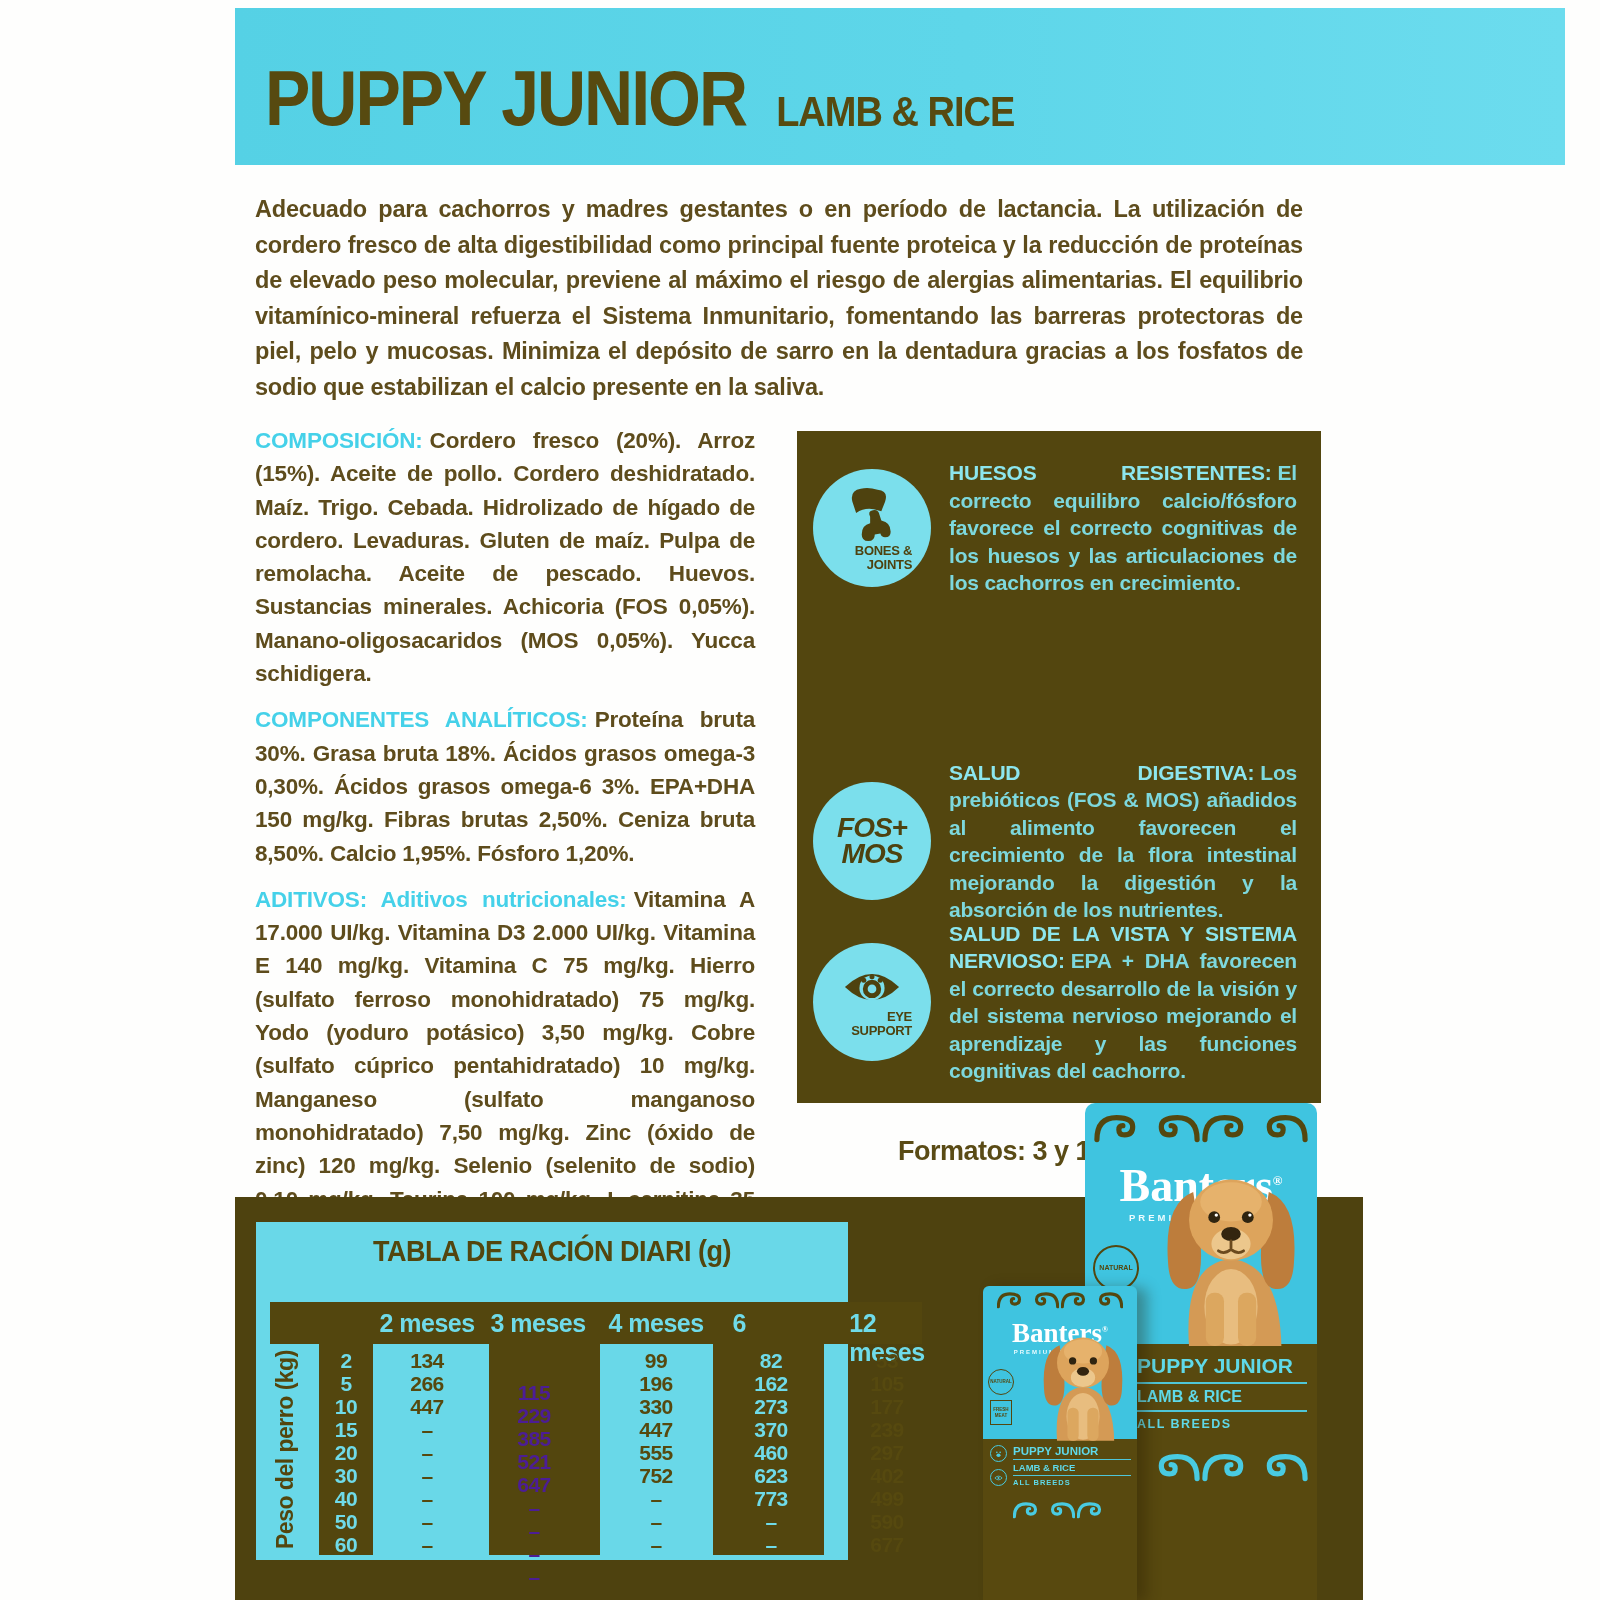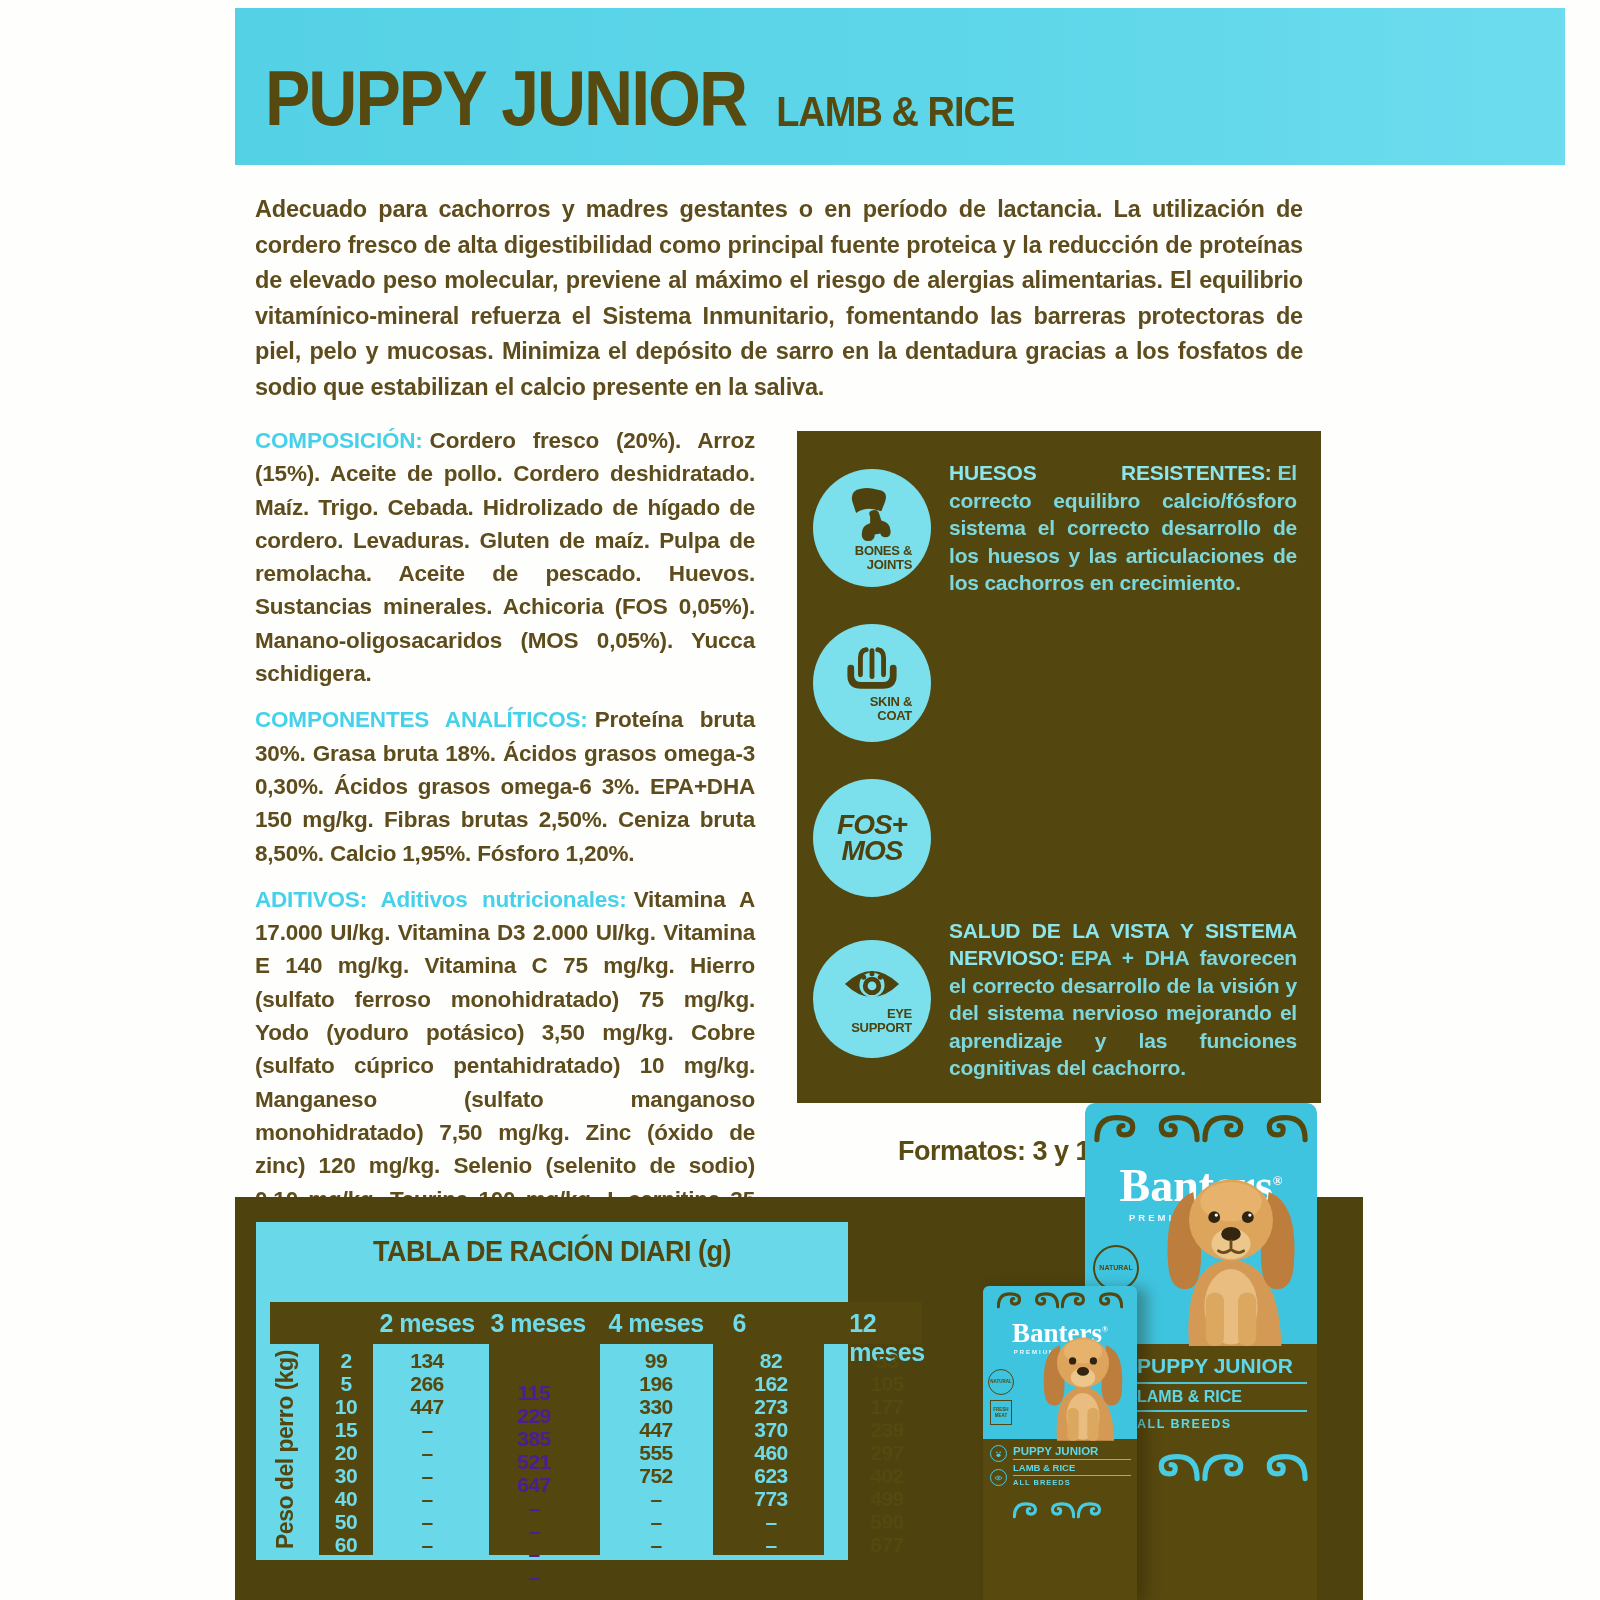--- a/index.html
+++ b/index.html
@@ -150,42 +150,36 @@
 
     <div class="benefit">
       <div class="bicon">
         <svg width="54" height="56" viewBox="0 0 56 60">
           <path d="M16 4 Q4 6 7 18 L11 30 Q20 24 30 26 L38 28 L42 18 Q46 6 34 5 Q24 2 16 4 Z" fill="#4e420f"></path>
           <path d="M26 34 q-3 -6 3 -7 q6 -1 7 5 l2 6 q10 2 10 12 q0 6 -6 6 q-4 0 -5 -4 l-6 1 q0 7 -7 7 q-7 0 -7 -7 q0 -10 9 -12 Z" fill="#4e420f"></path>
         </svg>
         <div class="ilbl">BONES &amp; JOINTS</div>
       </div>
       <div class="btext">
-        <span class="btitle">HUESOS RESISTENTES:</span><span>El correcto equilibro calcio/fósforo sistema el correcto desarrollo de los huesos y las articulaciones de los cachorros en crecimiento.</span>
+        <span class="btitle">HUESOS RESISTENTES:</span><span>El correcto equilibro calcio/fósforo favorece el correcto cognitivas de los huesos y las articulaciones de los cachorros en crecimiento.</span>
       </div>
     </div>
 
     <div class="benefit">
-      <div class="bicon">
-        <svg width="54" height="48" viewBox="0 0 56 48">
-          <path d="M6 24 v8 q0 10 11 10 h22 q11 0 11 -10 v-8" fill="none" stroke="#4e420f" stroke-width="7" stroke-linecap="round"></path>
-          <path d="M16 31 V13 q0 -7 6 -8" fill="none" stroke="#4e420f" stroke-width="5" stroke-linecap="round"></path>
-          <path d="M28 33 V6" fill="none" stroke="#4e420f" stroke-width="5" stroke-linecap="round"></path>
-          <path d="M40 31 V13 q0 -7 -6 -8" fill="none" stroke="#4e420f" stroke-width="5" stroke-linecap="round"></path>
-        </svg>
-        <div class="ilbl">SKIN &amp; COAT</div>
-      </div>
     </div>
 
     <div class="benefit">
       <div class="bicon">
         <div class="fosmos">
           <div>FOS+</div>
           <div>MOS</div>
         </div>
+      </div>
+      <div class="btext">
+        <span class="btitle">SALUD DIGESTIVA:</span><span>Los prebióticos (FOS &amp; MOS) añadidos al alimento favorecen el crecimiento de la flora intestinal mejorando la digestión y la absorción de los nutrientes.</span>
       </div>
     </div>
 
     <div class="benefit">
       <div class="bicon">
         <svg width="58" height="40" viewBox="0 0 60 40">
           <path d="M2 20 Q30 -7 58 20 Q30 47 2 20 Z" fill="#4e420f"></path>
           <circle cx="30" cy="21" r="13" fill="#7bdfec"></circle>
           <circle cx="30" cy="22" r="7" fill="none" stroke="#4e420f" stroke-width="5"></circle>
           <circle cx="21.5" cy="13" r="2.6" fill="#4e420f"></circle>

